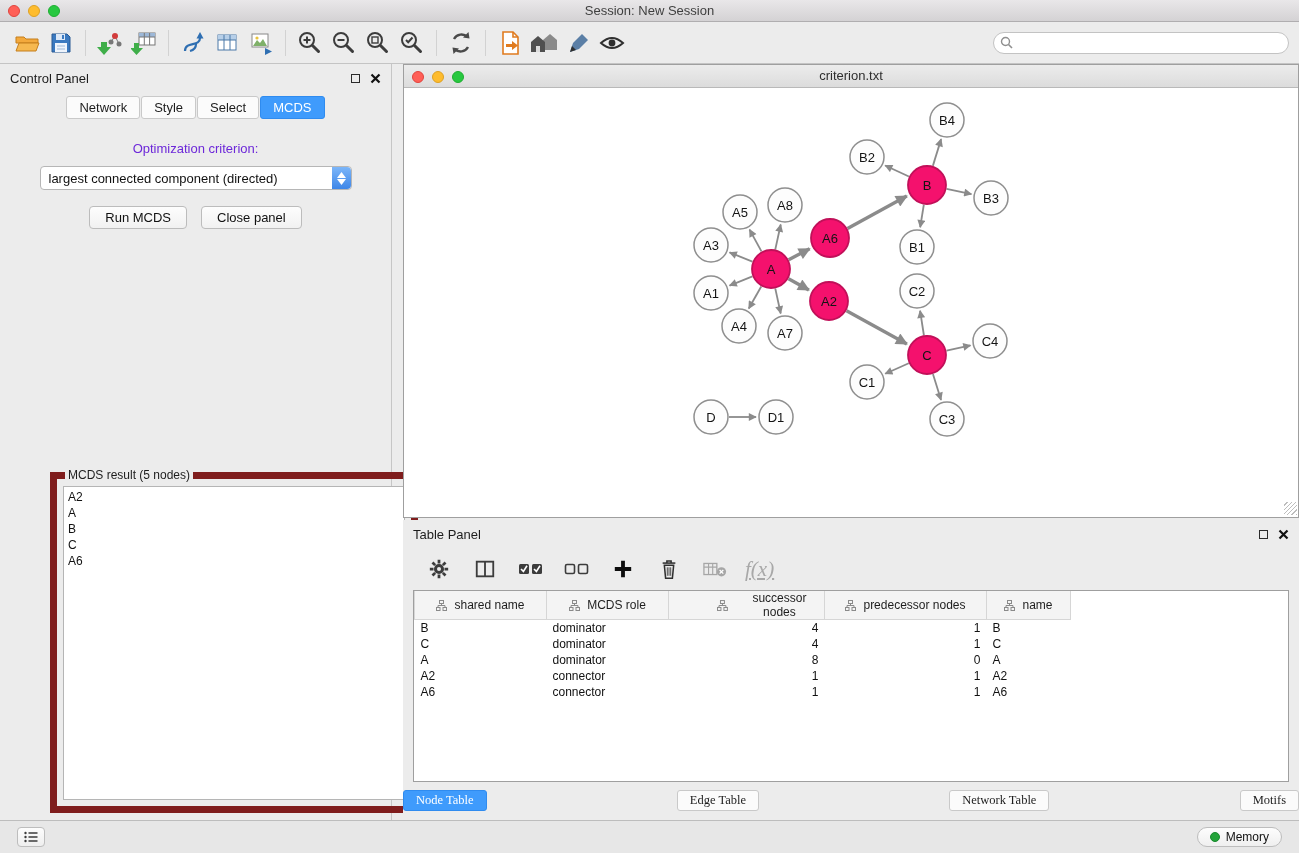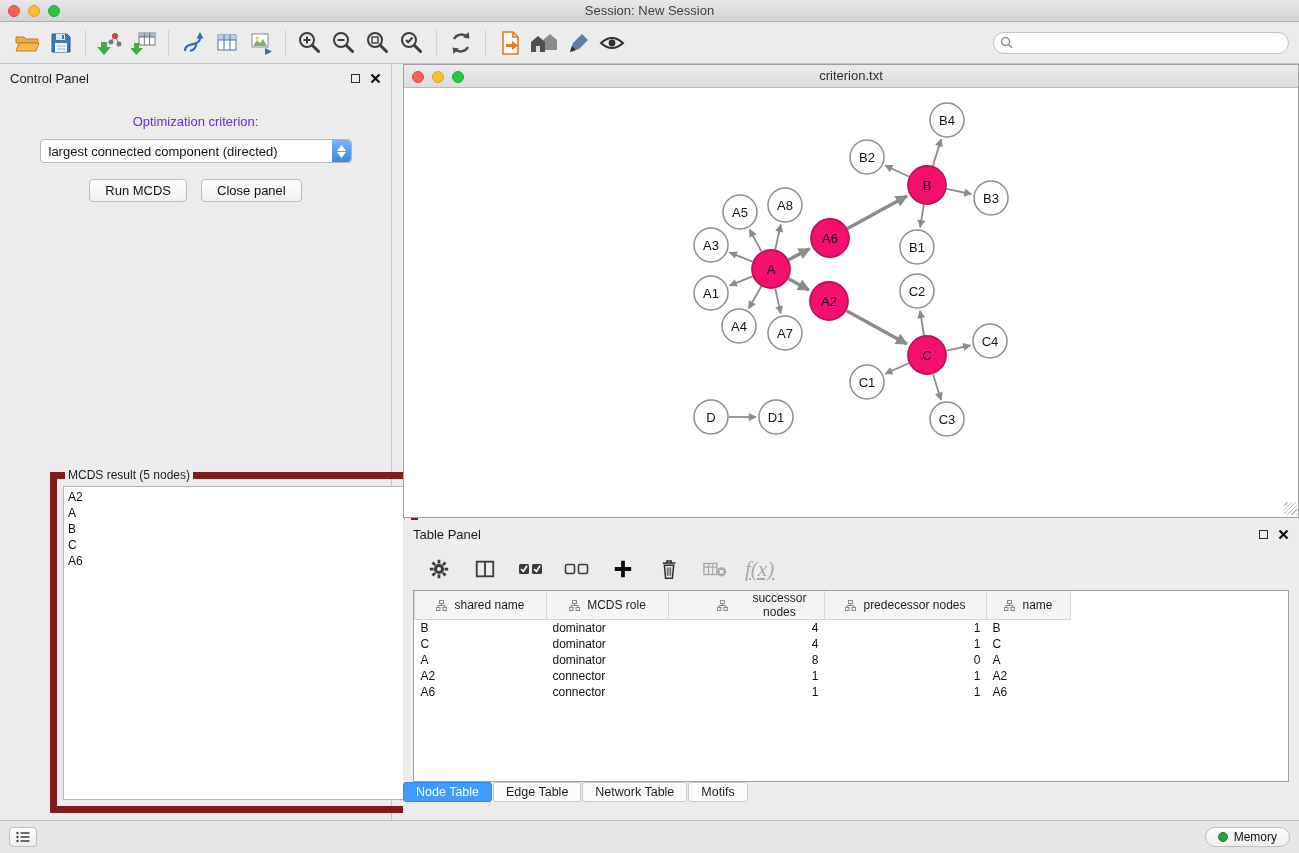--- a/index.html
+++ b/index.html
@@ -80,28 +80,28 @@
   .tp-btn { width:32px; height:32px; display:flex; align-items:center; justify-content:center; cursor:default; }
   .fx-label { font-family:"Liberation Serif", serif; font-style:italic; font-size:21px; color:#a8a8a8;text-decoration:underline; }
   .table-box { margin:0 10px; height:192px; background:#fff; border:1px solid #9f9f9f; overflow:hidden; }
   table.data { border-collapse:collapse; table-layout:fixed; }
   table.data th { background:#f4f4f4; border:1px solid #d6d6d6; border-top:none; height:20px;
     font-weight:normal; font-size:12px; color:#1d1d1d; }
   table.data th .th-inner { display:flex; align-items:center; justify-content:center; gap:7px; }
   table.data td { font-size:12px; color:#111; height:16px; padding:0 6px; white-space:nowrap; }
   td.c-left { text-align:left; padding-left:10px; }
   td.c-num { text-align:right; padding-right:20px; }
-  .tp-tabs { display:flex; justify-content:flex-start; gap:1px; }
+  .tp-tabs { display:flex; justify-content:space-between; margin-top:8px; gap:1px;font-family:Liberation Serif, serif; }
   .tp-tabs .tab { padding:2px 12px; font-size:12.5px; background:#fbfbfb; border:1px solid #c9c9c9;
     border-radius:3px; color:#1d1d1d; cursor:default; }
   .tp-tabs .tab.active { background:#3f9bfc; border-color:#2f8bef; color:#fff; }
 
   
   .statusbar { position:absolute; left:0; bottom:0; right:0; height:33px;
-    background:#e7e7e7; border-top:1px solid #bdbdbd; display:flex; align-items:center; padding:0 9px; }
+    background:#e7e7e7; border-top:1px solid #bdbdbd; display:flex; align-items:center; padding:0 17px; }
   .sb-left-btn { width:28px; height:20px; border:1px solid #bdbdbd; border-radius:4px;
     background:linear-gradient(#fdfdfd,#eee); display:flex; align-items:center; justify-content:center; }
   .memory-btn { margin-left:auto; display:flex; align-items:center; gap:6px; padding:2px 12px;
     border:1px solid #bdbdbd; border-radius:11px; background:linear-gradient(#fdfdfd,#efefef);
     font-size:12px; color:#111; }
   .memdot { width:10px; height:10px; border-radius:50%; background:#23a33a; border:1px solid #188a2d; }
 </style>
 </head>
 <body>
 
@@ -252,20 +252,26 @@
     <div class="control-panel">
       <div class="panel-header">
         <span class="ptitle">Control Panel</span>
         <span class="panel-hicons">
           <span class="float-box"></span>
           <svg width="11" height="11" viewBox="0 0 11 11">
               <path stroke="#111" stroke-width="2.2" d="M1.5 1.5l8 8M9.5 1.5l-8 8"></path>
             </svg>
         </span>
       </div>
+      <div class="seg-tabs" id="control-tabs">
+          <div class="tab">Network</div>
+          <div class="tab">Style</div>
+          <div class="tab">Select</div>
+          <div class="tab active">MCDS</div>
+        </div>
       <div class="opt-label">Optimization criterion:</div>
       <div class="dropdown">
         <span>largest connected component (directed)</span>
         <span class="dd-stepper">
           <svg width="9" height="6" viewBox="0 0 9 6">
               <path fill="#fff" d="M4.5 0L9 6H0z"></path>
             </svg>
           <svg width="9" height="6" viewBox="0 0 9 6">
               <path fill="#fff" d="M4.5 6L0 0h9z"></path>
             </svg>

